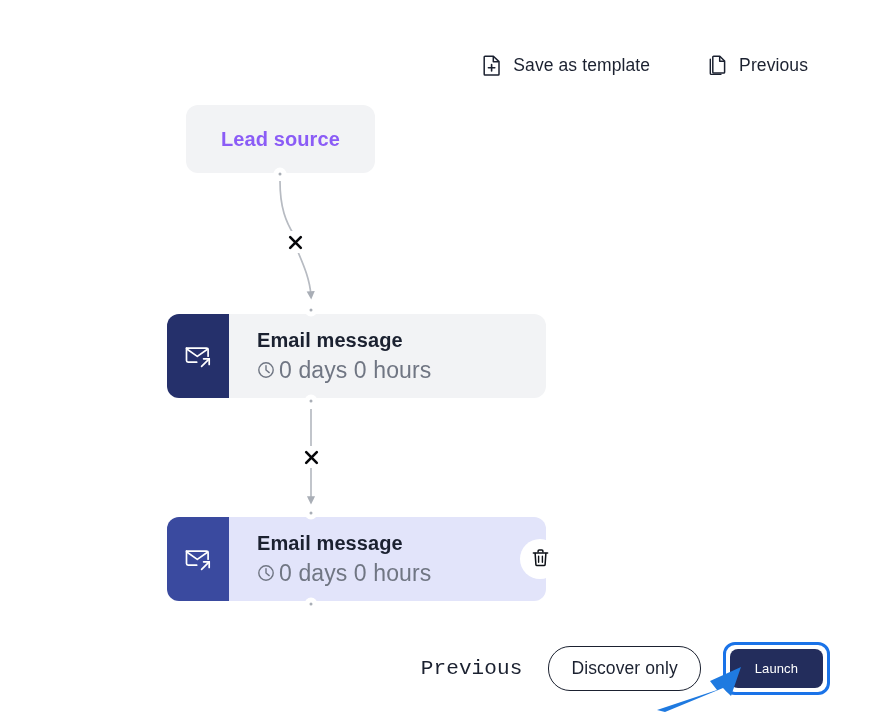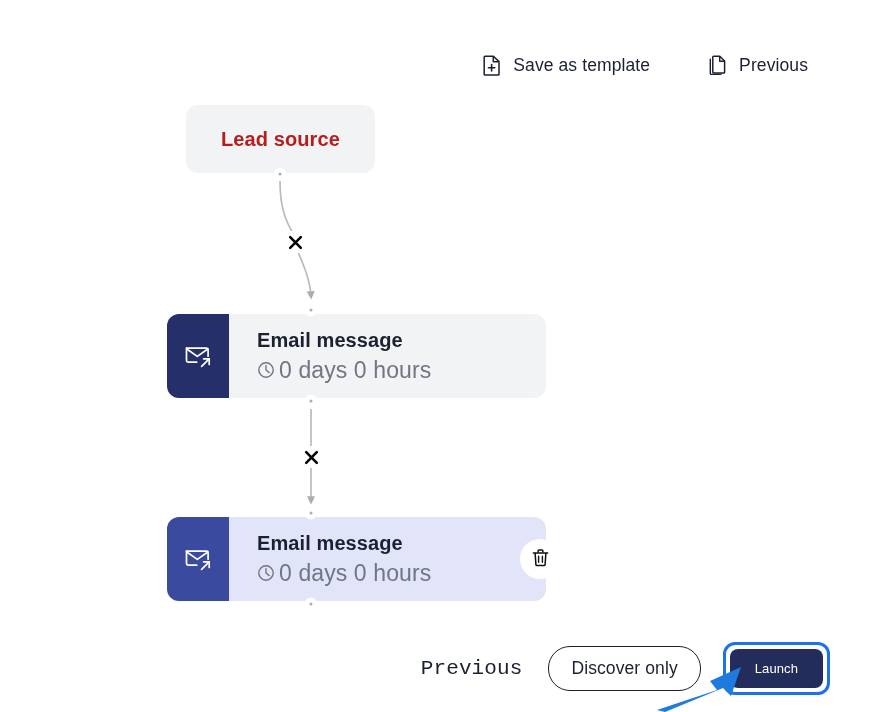--- a/index.html
+++ b/index.html
@@ -71,21 +71,21 @@
     background: #f2f3f5;
     border-radius: 12px;
     display: flex;
     align-items: center;
     justify-content: center;
     cursor: pointer;
   }
   .node-lead .title {
     font-size: 20px;
     font-weight: 700;
-    color: #b91c1c;
+    color: #8b5cf6;
     letter-spacing: .1px;
   }
 
   
   .node-step {
     position: absolute;
     left: 122px;
     width: 379px;
     height: 84px;
     border-radius: 12px;

